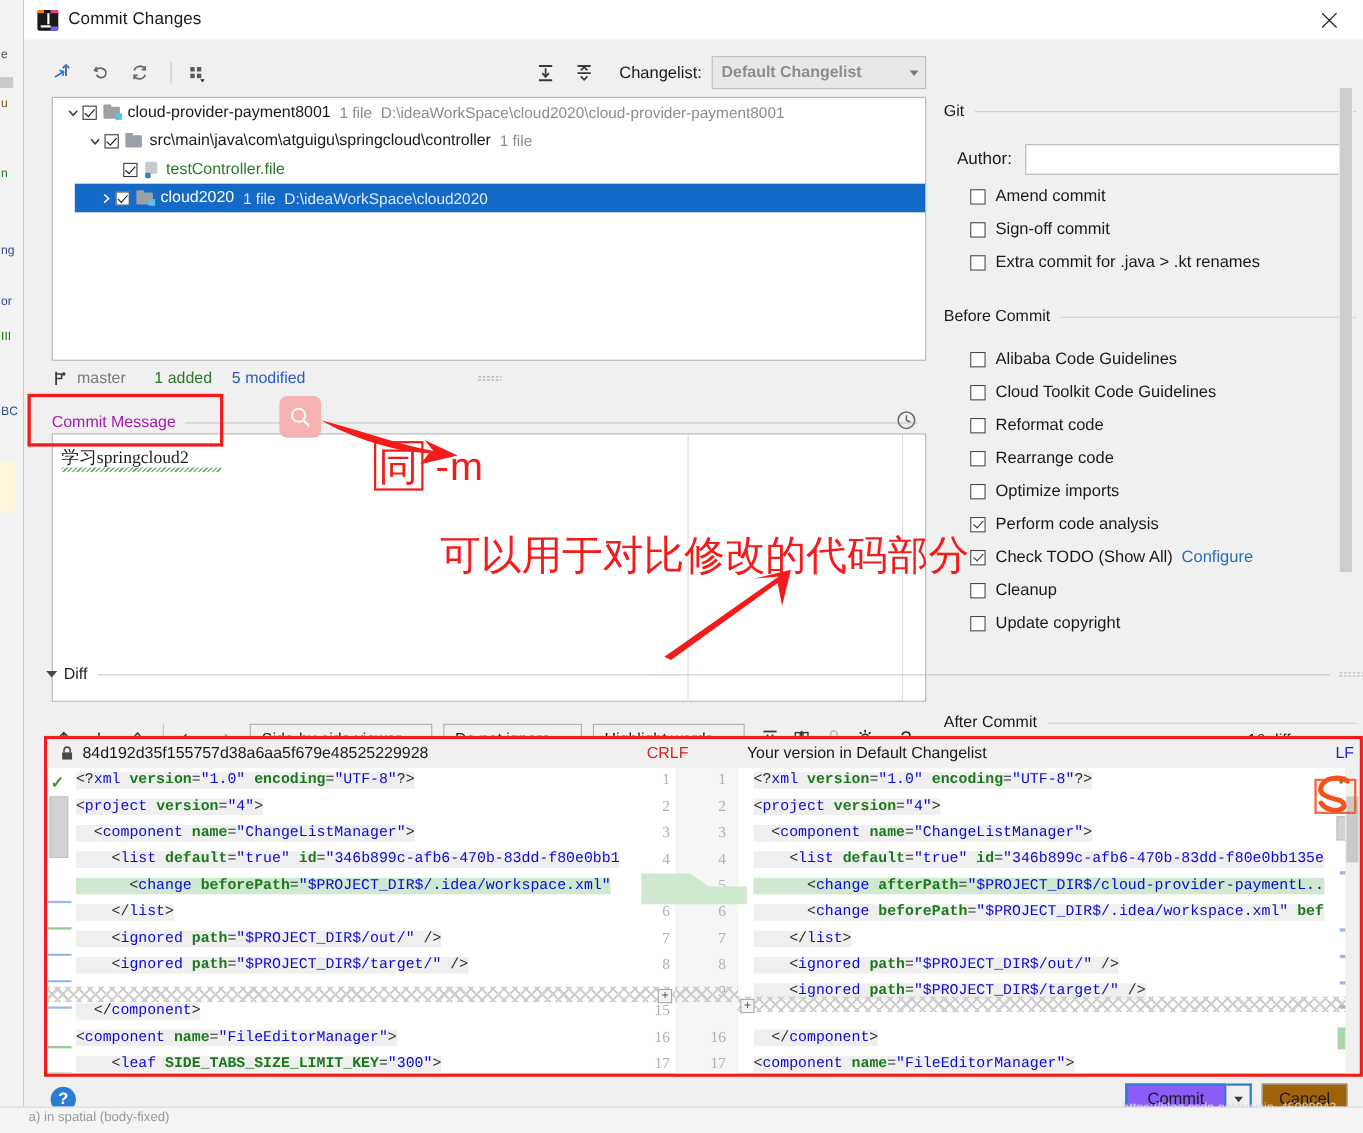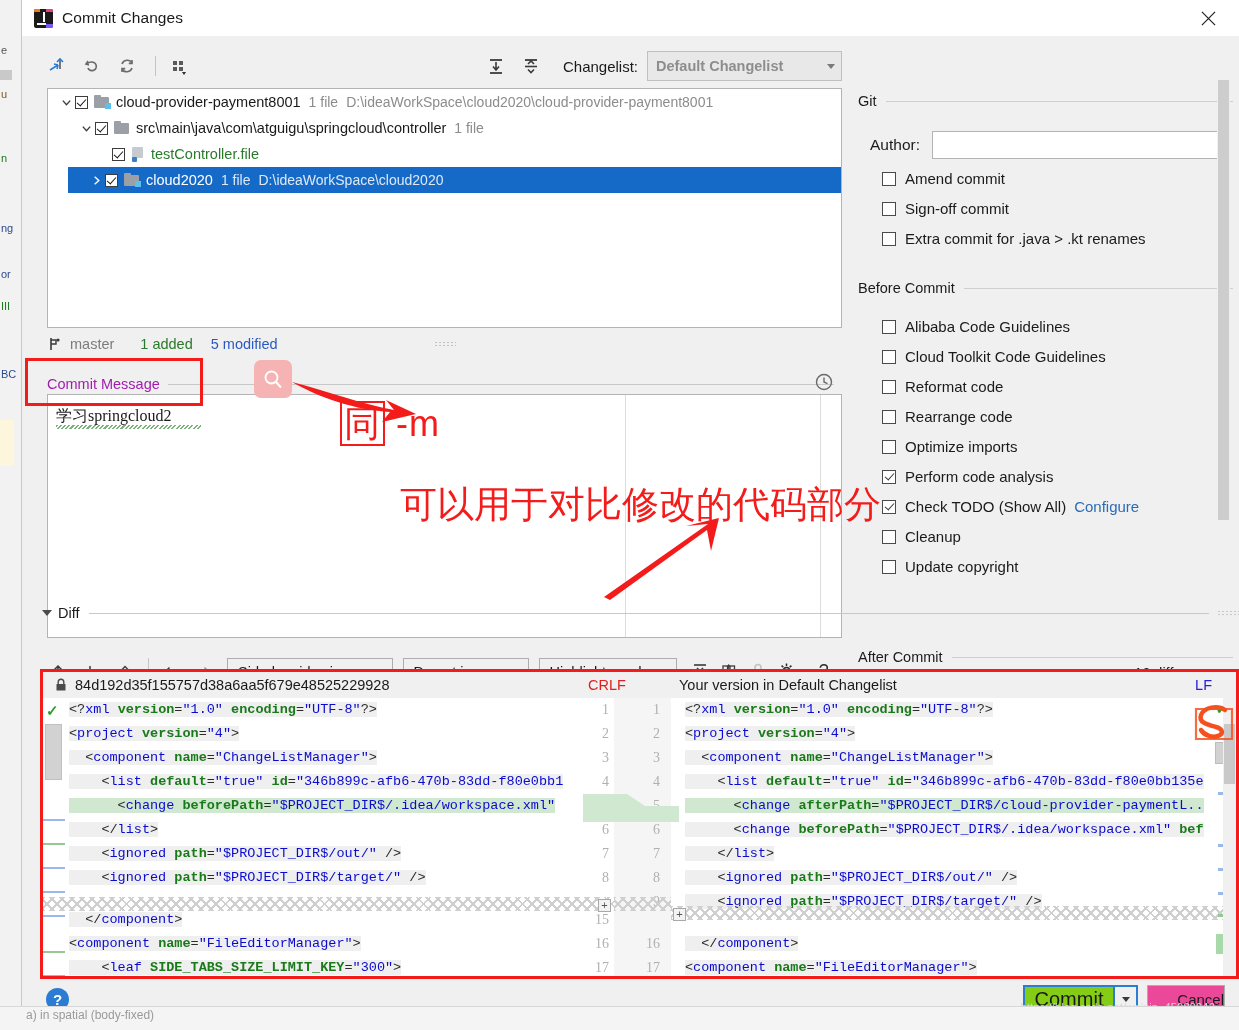--- a/index.html
+++ b/index.html
@@ -184,21 +184,21 @@
   
   .diff-box {
     position:absolute; left:18px; top:669px; width:1199px; height:310px;
     border:3px solid #f41b1b; background:#ffffff; overflow:hidden;
   }
   .diff-header { position:relative; height:26px; background:#f0f0f0; display:flex; align-items:center; font-size:14.5px;}
   .lock-ic{width:16px;height:16px;margin:0 6px 0 10px;position:relative;}
   .diff-sha{ color:#1a1a1a; }
   .crlf{ position:absolute; left:545px; color:#e02020;}
   .yourver{ position:absolute; left:636px; color:#1a1a1a;}
-  .lf{ position:absolute; right:24px; color:#2222dd;}
+  .lf{ position:absolute; right:5px; color:#2222dd;}
 
   .diff-body{ position:relative; height:278px; }
   .pane{position:absolute; top:0; height:278px; overflow:hidden;}
   .pane.left{ left:0; width:571px; }
   .pane.right{ left:628px; width:565px; }
   .gutter{position:absolute; top:0; width:26px; height:278px;}
   .gutter.l{ left:0; }
   .nums{position:absolute; top:0; width:42px; height:278px; text-align:right; color:#b0b0b0; font-size:14px; font-family:"Liberation Serif",serif;}
   .nums.l{ left:530px;} .nums.r{ left:581px;}
   .num{ height:24px; line-height:24px; padding-right:6px;}
@@ -250,28 +250,28 @@
   .anno-text-cn{ position:absolute; left:400px; top:480px; font-size:37px; color:#f41b1b; white-space:nowrap;}
 
   svg.arrow{position:absolute; overflow:visible;}
 
   
   .footer{ position:absolute; left:0; top:979px; width:1217px; height:41px; background:#f0f0f0;}
   .help-btn{position:absolute; left:24px; top:9px; width:23px; height:23px; border-radius:50%;
             background:#2b7cd3; color:#fff; font-size:15px; font-weight:bold;
             display:flex;align-items:center;justify-content:center;}
   .commit-btn{position:absolute; right:124px; top:6px; width:92px; height:29px;
-              border:2px solid #2b7cd3; background:#84cc16; font-size:20px; color:#1a1a1a;
+              border:2px solid #2b7cd3; background:#8b5cf6; font-size:15px; color:#1a1a1a;
               display:flex;align-items:center;justify-content:center;}
   .commit-split{position:absolute; right:101px; top:6px; width:23px; height:29px;
                 border:2px solid #2b7cd3; border-left:none; background:#f0f0f0;
                 display:flex;align-items:center;justify-content:center;}
   .cancel-btn{position:absolute; right:14px; top:6px; width:78px; height:29px;
-              border:1px solid #adadad; background:#ec4899; font-size:15px; color:#1a1a1a;
-              display:flex;align-items:center;justify-content:flex-end;}
+              border:1px solid #adadad; background:#a16207; font-size:15px; color:#1a1a1a;
+              display:flex;align-items:center;justify-content:center;}
 
   .url-watermark{position:absolute; right:24px; top:1001px; font-size:11px; color:#cfd8e3; letter-spacing:.2px;}
   .bottom-strip{position:absolute; left:0; top:1006px; width:1239px; height:24px; background:#f4f4f4; border-top:1px solid #d8d8d8;}
   .bottom-frag{position:absolute; left:26px; top:1008px; font-size:12px; color:#9a9a9a;}
 </style>
 </head>
 <body>
 
 <div id="root">
 

